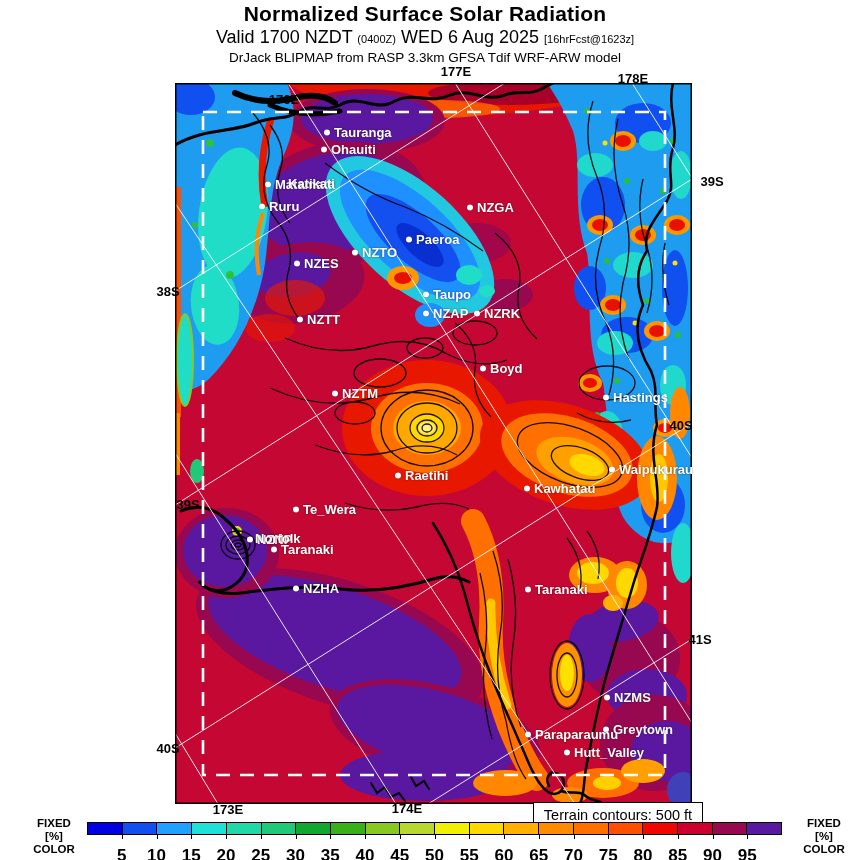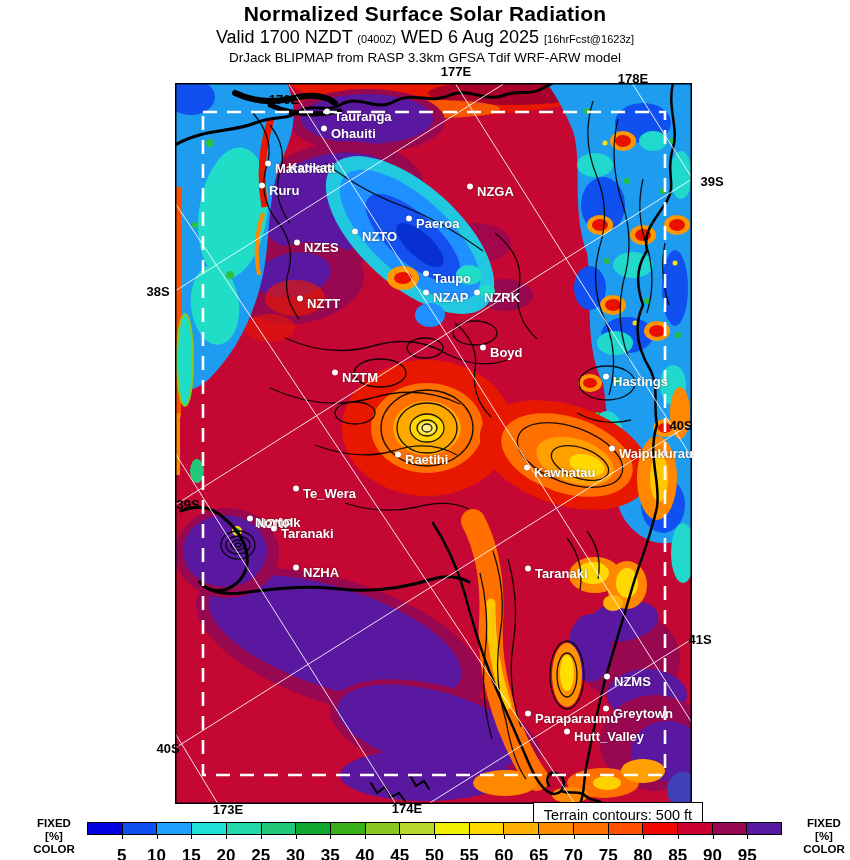--- a/index.html
+++ b/index.html
@@ -8,22 +8,22 @@
   
   #hdr{position:absolute;left:0;top:2px;width:100%;text-align:center;color:#000;}
   #hdr .t1{font-size:21px;font-weight:bold;letter-spacing:.2px;}
   #hdr .t2{font-size:18px;margin-top:1px;}
   #hdr .t2 .small{font-size:11px;margin-top:7px;}
   #hdr .t3{font-size:13.5px;margin-top:2px;}
   
   #mapbox{position:absolute;left:175px;top:83px;width:517px;height:721px;}
   #mapbox svg{display:block;}
   
-  .station{position:absolute;display:flex;gap:4px;transform:translate(-3px,-50%);
-    pointer-events:none;white-space:nowrap;}
+  .station{position:absolute;display:flex;align-items:center;gap:4px;transform:translate(-3px,-50%);
+    pointer-events:none;white-space:nowrap;margin-top:16px;}
   .station .dot{width:6px;height:6px;border-radius:50%;background:#fff;flex:0 0 auto;
     box-shadow:0 0 1px rgba(0,0,0,.7);}
   .station .lbl{color:#fff;font-size:13px;font-weight:bold;text-shadow:0 0 2px rgba(0,0,0,.55);}
   .edgelbl{position:absolute;transform:translate(-50%,-50%);color:#000;font-size:13px;font-weight:bold;
     white-space:nowrap;}
   
   #terrbox{position:absolute;left:533px;top:802px;width:168px;height:23px;background:#fff;
     border:1.6px solid #000;display:flex;align-items:center;justify-content:center;}
   #terrbox span{font-size:14.5px;color:#000;}
   
@@ -386,21 +386,21 @@
         <span class="lbl">Paraparaumu</span>
       </div>
       <div class="station" style="left: 567px; top: 736px;">
         <span class="dot"></span>
         <span class="lbl">Hutt_Valley</span>
       </div>
       <div class="edgelbl" style="left: 284px; top: 71px; margin-top: 28px;">176E</div>
       <div class="edgelbl" style="left: 456px; top: 71px;">177E</div>
       <div class="edgelbl" style="left: 633px; top: 78px;">178E</div>
       <div class="edgelbl" style="left: 712px; top: 181px;">39S</div>
-      <div class="edgelbl" style="left: 158px; top: 291px;">38S</div>
+      <div class="edgelbl" style="left: 168px; top: 291px;">38S</div>
       <div class="edgelbl" style="left: 681px; top: 425px;">40S</div>
       <div class="edgelbl" style="left: 188px; top: 504px;">39S</div>
       <div class="edgelbl" style="left: 700px; top: 639px;">41S</div>
       <div class="edgelbl" style="left: 168px; top: 748px;">40S</div>
       <div class="edgelbl" style="left: 228px; top: 809px;">173E</div>
       <div class="edgelbl" style="left: 407px; top: 808px;">174E</div>
     </div>
 
   <div id="terrbox">
     <span>Terrain contours: 500 ft</span>

